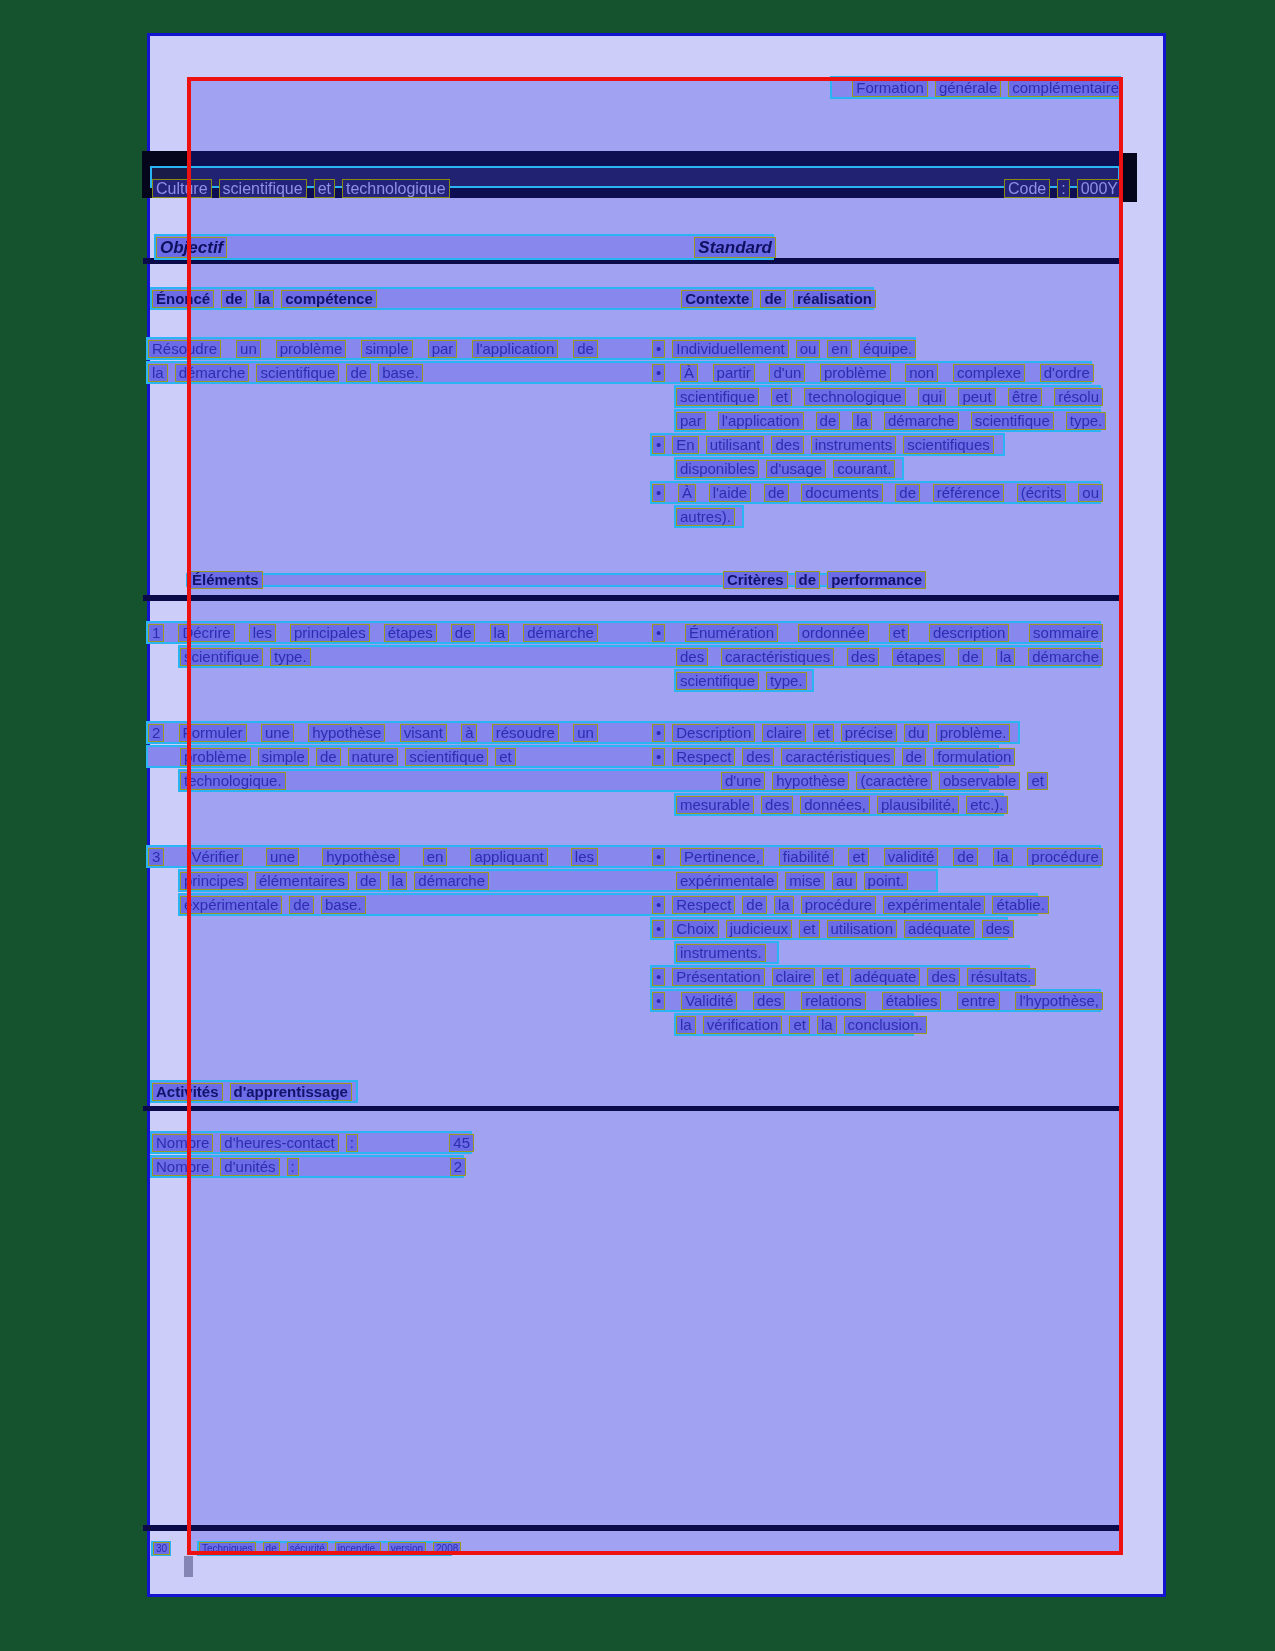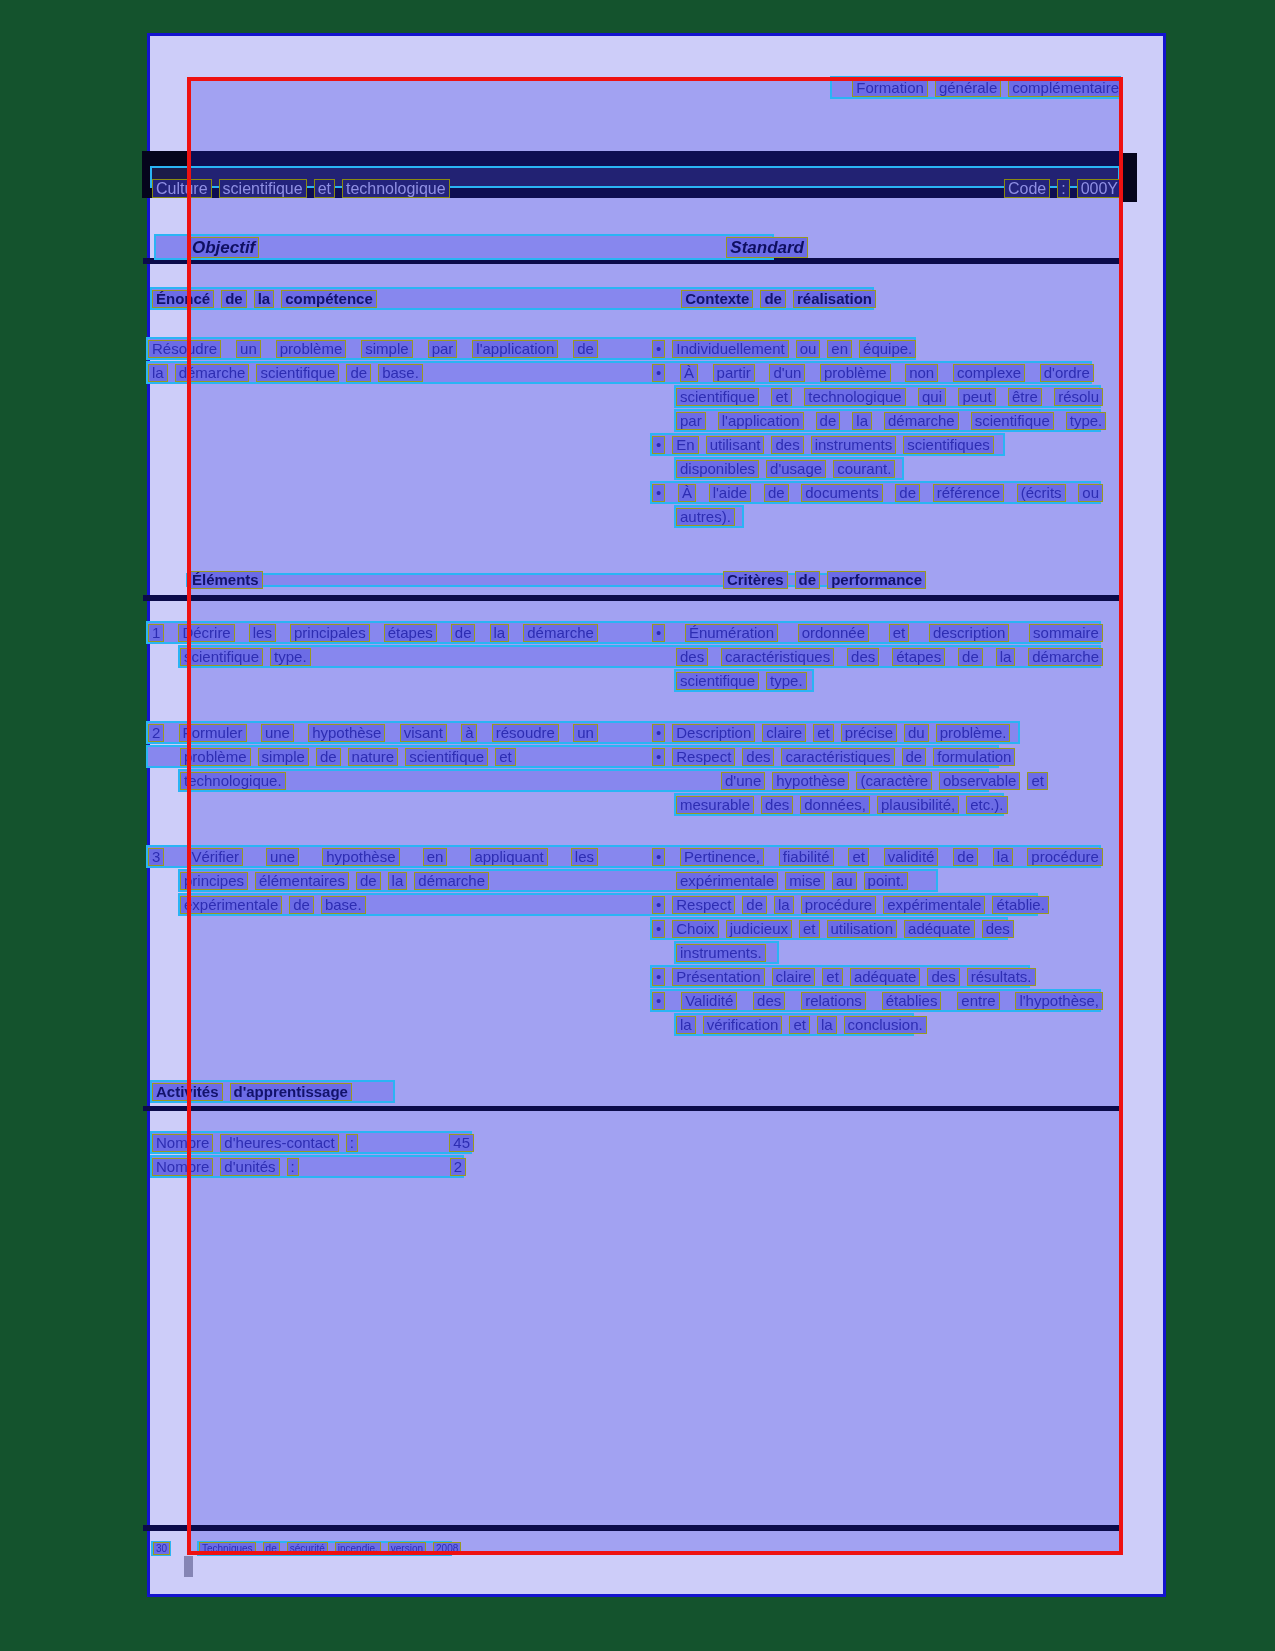--- a/index.html
+++ b/index.html
@@ -53,21 +53,21 @@
         <span class="word">scientifique</span>
         <span class="word">et</span>
         <span class="word">technologique</span>
         <div class="flex1"></div>
         <span class="word">Code</span>
         <span class="word">:</span>
         <span class="word">000Y</span>
       </div>
     </div>
     <div class="line s-h1" style="left: 154px; top: 234px; width: 620px; height: 26px;">
-      <div class="col" style="left: 0px; width: 620px; padding-left: 32px;">
+      <div class="col" style="left: 0px; width: 620px;">
         <span class="word">Objectif</span>
         <div class="flex1"></div>
         <span class="word">Standard</span>
       </div>
     </div>
     <div class="line s-head" style="left: 150px; top: 287px; width: 724px; height: 23px;">
       <div class="col" style="left: 0px; width: 724px;">
         <span class="word">Énoncé</span>
         <span class="word">de</span>
         <span class="word">la</span>
@@ -374,21 +374,21 @@
     </div>
     <div class="line s-body" style="left: 674px; top: 1013px; width: 240px; height: 23px;">
       <div class="col" style="left: 0px;">
         <span class="word">la</span>
         <span class="word">vérification</span>
         <span class="word">et</span>
         <span class="word">la</span>
         <span class="word">conclusion.</span>
       </div>
     </div>
-    <div class="line s-head" style="left: 150px; top: 1080px; width: 245px; height: 23px;">
+    <div class="line s-head" style="left: 150px; top: 1080px; width: 208px; height: 23px;">
       <div class="col" style="left: 0px;">
         <span class="word">Activités</span>
         <span class="word">d'apprentissage</span>
       </div>
     </div>
     <div class="line s-body" style="left: 150px; top: 1131px; width: 322px; height: 23px;">
       <div class="col" style="left: 0px; width: 322px;">
         <span class="word">Nombre</span>
         <span class="word">d'heures-contact</span>
         <span class="word">:</span>

